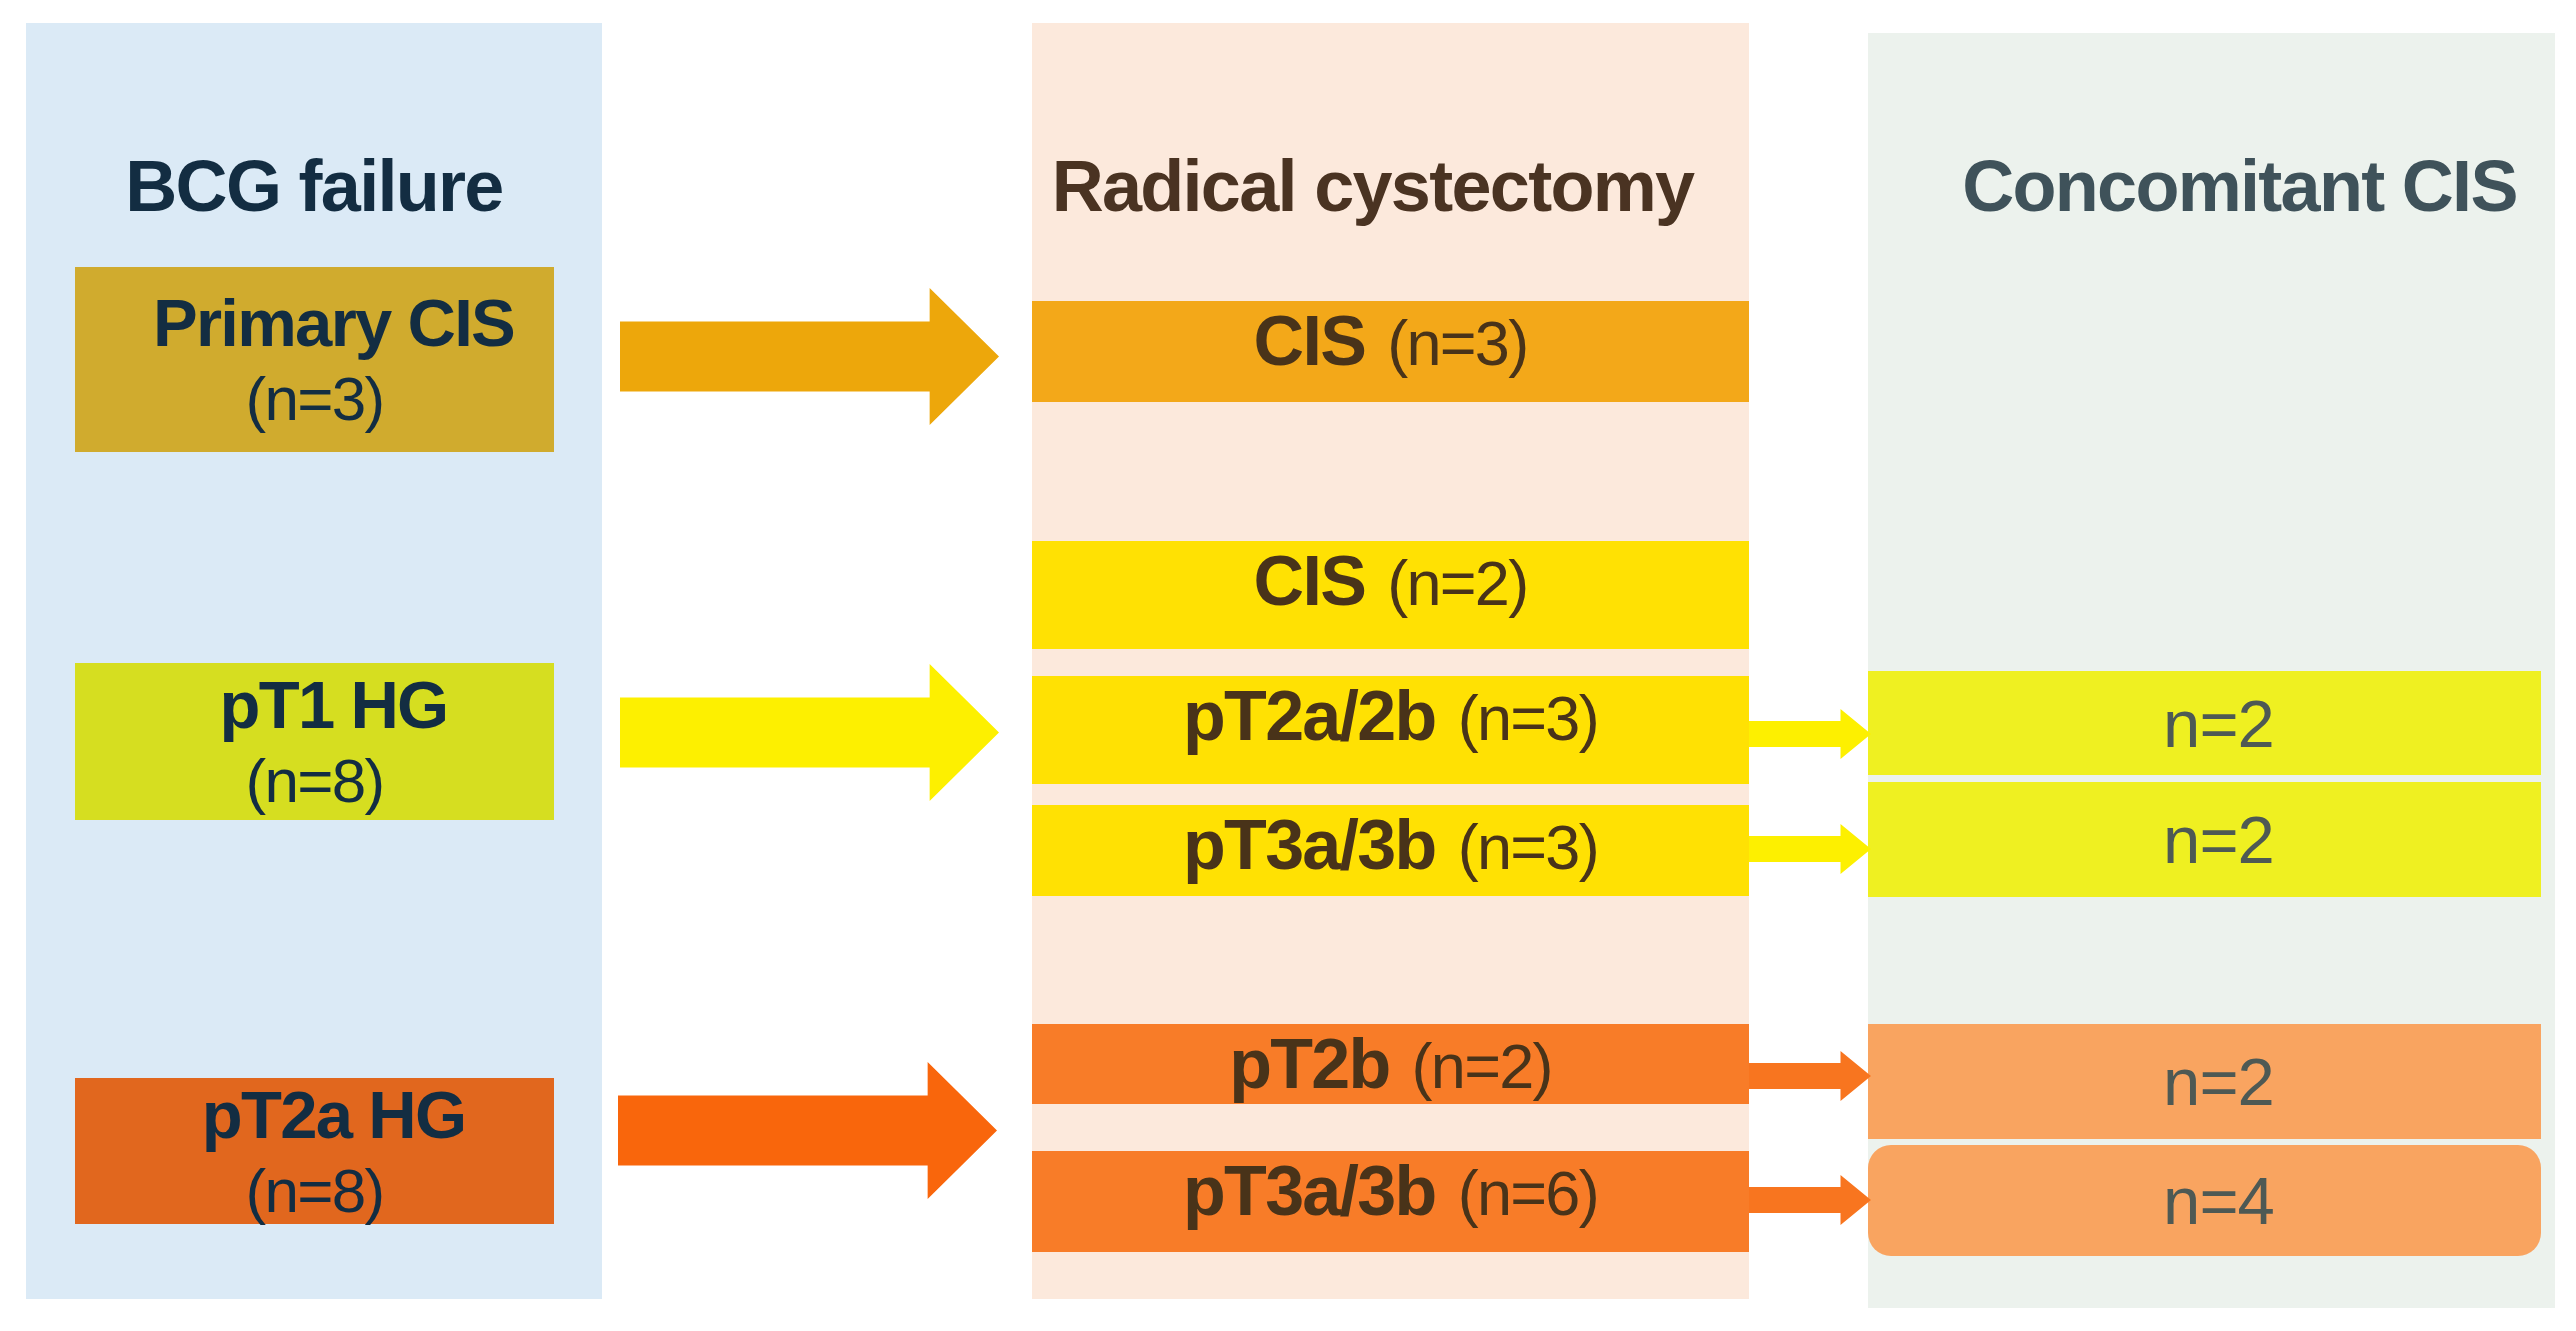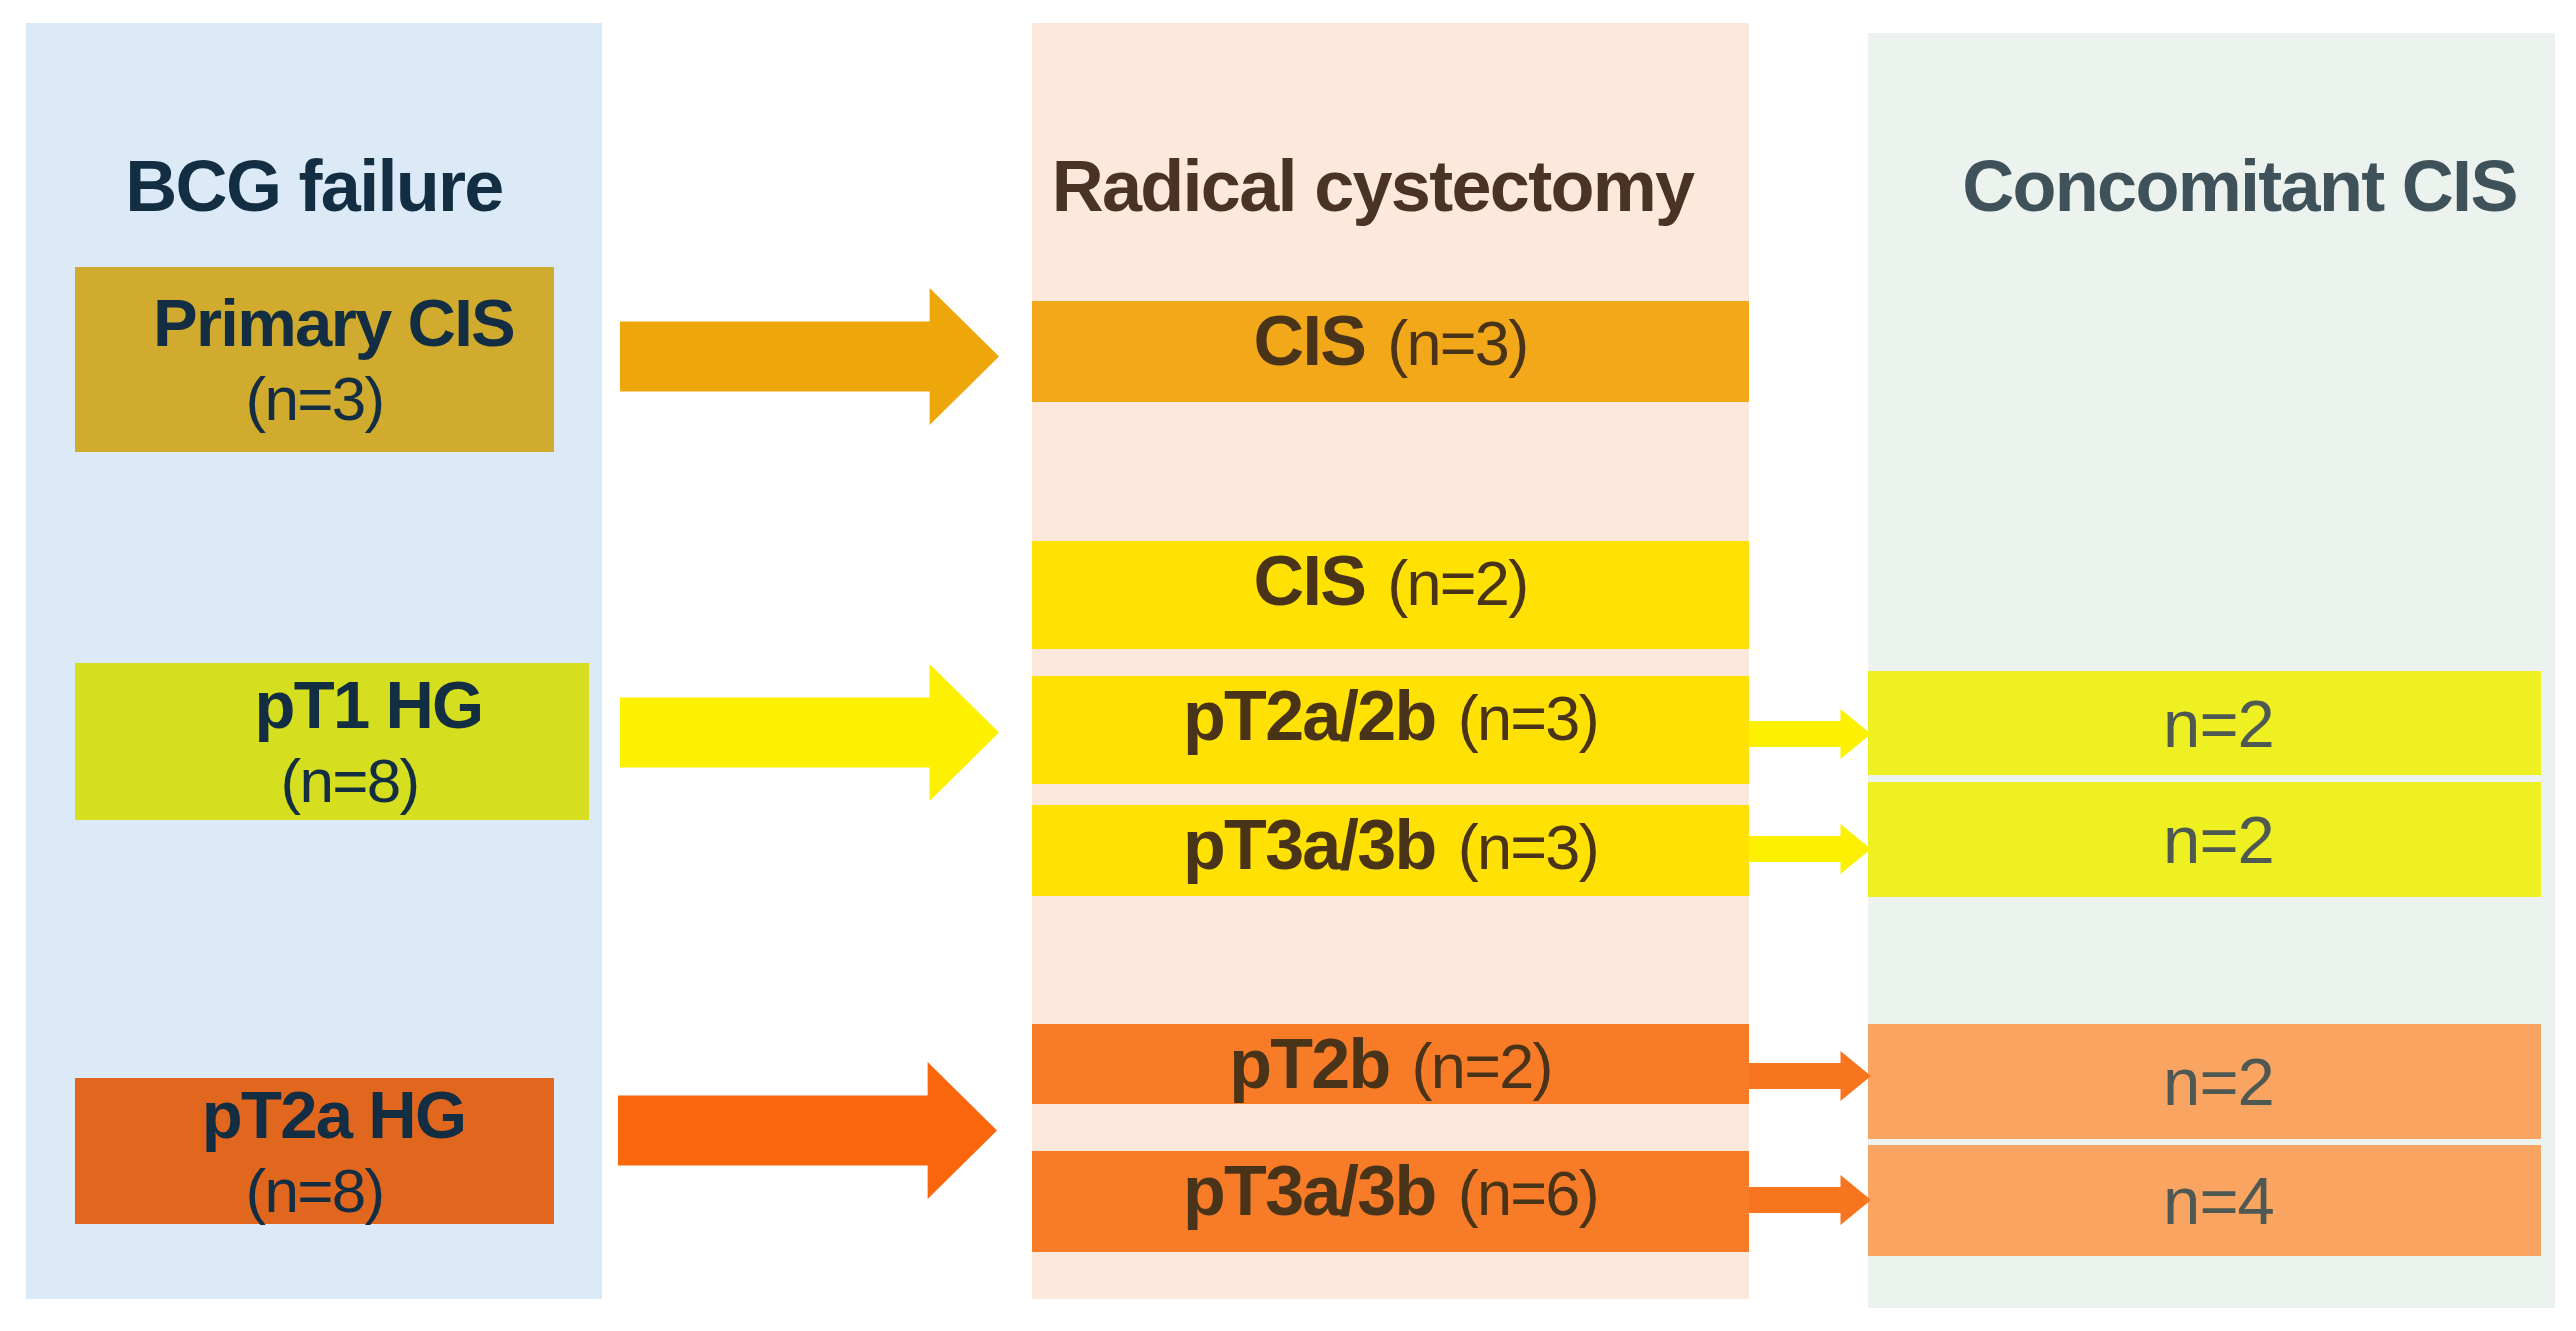--- a/index.html
+++ b/index.html
@@ -94,21 +94,21 @@
   <div class="panel" id="panel-cis" style="background: rgb(236, 242, 237);"></div>
 
   <div class="panel-title" id="title-bcg" style="color: rgb(19, 45, 66);">BCG failure</div>
   <div class="panel-title" id="title-rc" style="color: rgb(74, 51, 34);">Radical cystectomy</div>
   <div class="panel-title" id="title-cis" style="color: rgb(63, 82, 90);">Concomitant CIS</div>
 
   <div class="box col" id="b-primary" style="background: rgb(208, 171, 46);">
     <span class="left-lbl" style="color: rgb(19, 45, 66);">Primary CIS</span>
     <span class="left-sub" style="color: rgb(19, 45, 66);">(n=3)</span>
   </div>
-  <div class="box col" id="b-pt1" style="background: rgb(214, 222, 32); padding-left: 35px;">
+  <div class="box col" id="b-pt1" style="background: rgb(214, 222, 32);">
     <span class="left-lbl" style="color: rgb(19, 45, 66);">pT1 HG</span>
     <span class="left-sub" style="color: rgb(19, 45, 66);">(n=8)</span>
   </div>
   <div class="box col" id="b-pt2a" style="background: rgb(225, 103, 30);">
     <span class="left-lbl" style="color: rgb(19, 45, 66);">pT2a HG</span>
     <span class="left-sub" style="color: rgb(19, 45, 66);">(n=8)</span>
   </div>
 
   <div class="box row" id="b-rc-cis3" style="background: rgb(243, 168, 25);">
     <span class="mid-lbl" style="color: rgb(73, 51, 25);">CIS</span>
@@ -137,21 +137,21 @@
 
   <div class="box" id="b-cc-y1" style="background: rgb(239, 240, 33);">
     <span class="right-lbl" style="color: rgb(78, 89, 84);">n=2</span>
   </div>
   <div class="box" id="b-cc-y2" style="background: rgb(239, 240, 33);">
     <span class="right-lbl" style="color: rgb(78, 89, 84);">n=2</span>
   </div>
   <div class="box" id="b-cc-o1" style="background: rgb(249, 164, 96);">
     <span class="right-lbl" style="color: rgb(78, 89, 84);">n=2</span>
   </div>
-  <div class="box" id="b-cc-o2" style="background: rgb(249, 164, 96);">
+  <div class="box" id="b-cc-o2" style="background: rgb(249, 164, 96); border-radius: 23px;">
     <span class="right-lbl" style="color: rgb(78, 89, 84);">n=4</span>
   </div>
 
   <div class="arrow big" id="a-gold" style="background: rgb(237, 167, 11);"></div>
   <div class="arrow big" id="a-yellow" style="background: rgb(253, 240, 0);"></div>
   <div class="arrow big" id="a-orange" style="background: rgb(249, 102, 12);"></div>
 
   <div class="arrow small" id="a-sy1" style="background: rgb(253, 240, 0);"></div>
   <div class="arrow small" id="a-sy2" style="background: rgb(253, 240, 0);"></div>
   <div class="arrow small" id="a-so1" style="background: rgb(248, 117, 31);"></div>

